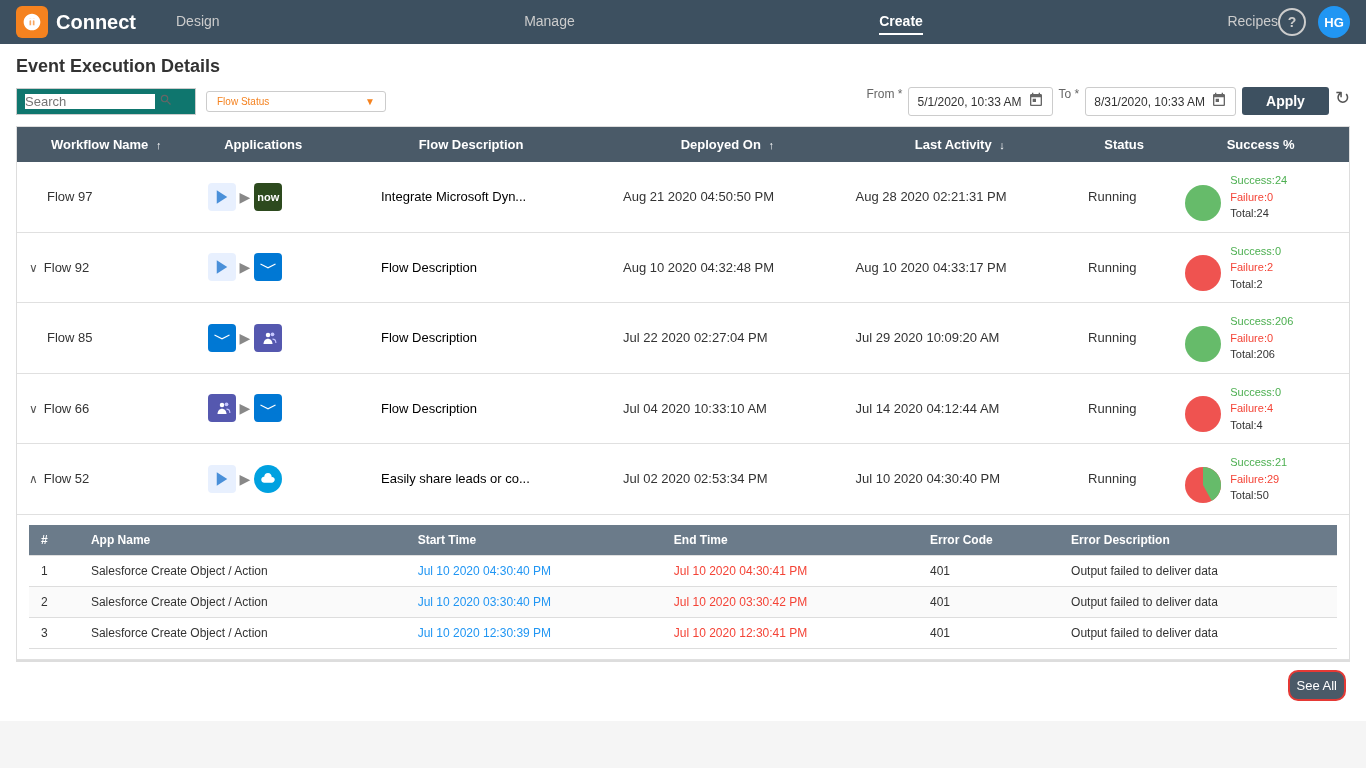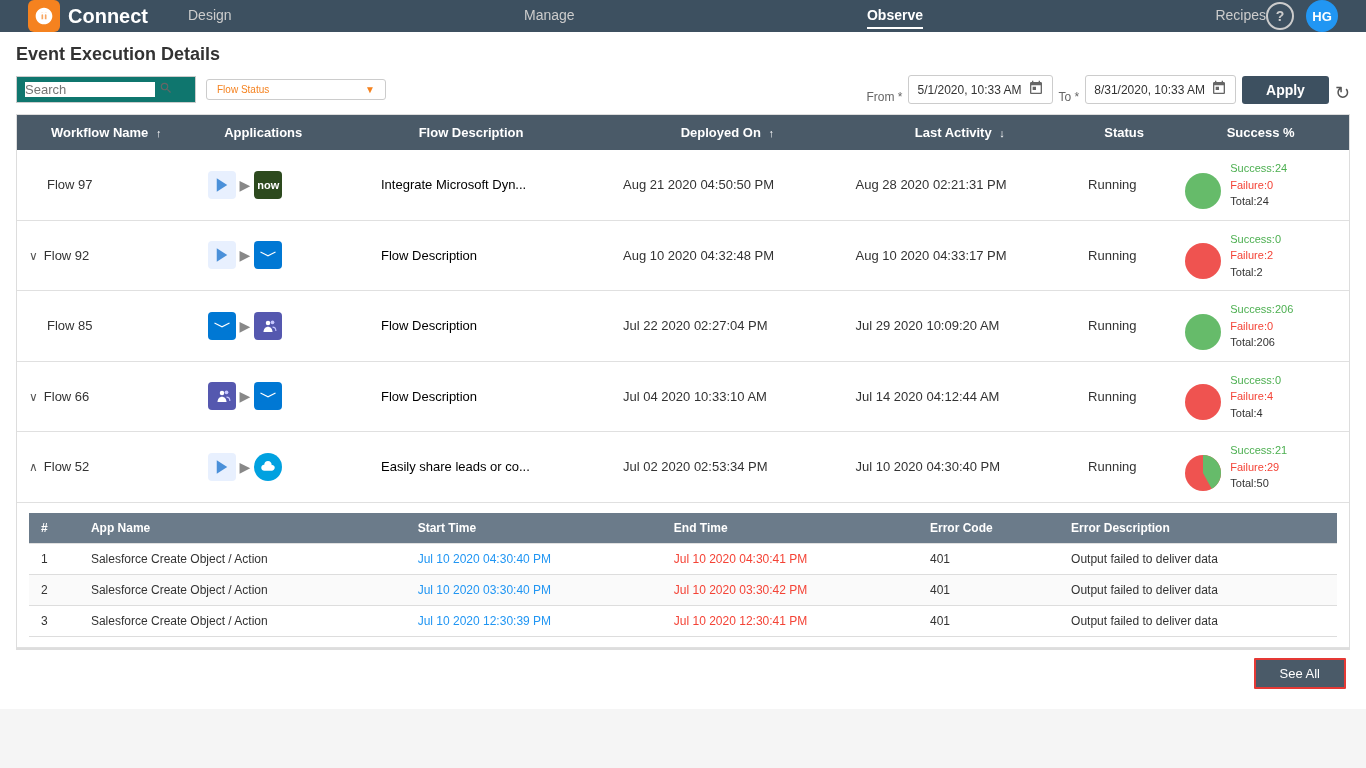--- a/index.html
+++ b/index.html
@@ -1,24 +1,24 @@
 <!DOCTYPE html>
 <html><head>
   <meta charset="utf-8">
   <style>
     * { box-sizing: border-box; margin: 0; padding: 0; }
     body { font-family: Arial, sans-serif; font-size: 13px; background: #f5f5f5; color: #333; width: 1366px; height: 768px; overflow: hidden; }
 
     
     .top-nav {
       background: #3d5060;
-      height: 32px;
+      height: 44px;
       display: flex;
       align-items: center;
-      padding: 0 28px;
+      padding: 0 16px;
     }
     .nav-logo {
       display: flex;
       align-items: center;
       margin-right: 40px;
     }
     .logo-icon {
       width: 32px; height: 32px;
       background: #f5821f;
       border-radius: 6px;
@@ -81,21 +81,21 @@
       border-radius: 3px;
       padding: 4px 10px;
       width: 180px;
       cursor: pointer;
       background: white;
       justify-content: space-between;
     }
     .status-dropdown span { color: #f5821f; font-size: 10px; }
     .date-section {
       display: flex;
-      align-items: flex-end;
+      align-items: flex-start;
       gap: 6px;
       margin-left: auto;
     }
     .date-label { font-size: 12px; color: #666; }
     .date-field {
       display: flex;
       align-items: center;
       border: 1px solid #ccc;
       padding: 4px 8px;
       border-radius: 3px;
@@ -206,22 +206,22 @@
       display: flex;
       justify-content: flex-end;
       padding: 8px 0;
       background: white;
       border-top: 1px solid #ddd;
     }
     .see-all-btn {
       background: #4a5a68;
       color: white;
       border: 2px solid #e53935;
-      padding: 6px 24px;
-      border-radius: 1px;
+      padding: 6px 7px;
+      border-radius: 10px;
       cursor: pointer;
       font-size: 13px;
       margin-right: 4px;
       text-align: right;
     }
 
     .table-wrapper {
       border: 1px solid #ddd;
     }
   </style>
@@ -235,21 +235,21 @@
           <path d="M12 2C6.48 2 2 6.48 2 12s4.48 10 10 10 10-4.48 10-10S17.52 2 12 2zm-1 14H9V8h2v8zm4 0h-2V8h2v8z"></path>
           <circle cx="12" cy="12" r="5" fill="white" opacity="0.3"></circle>
           <path d="M8 10 Q10 8 12 10 Q14 8 16 10" stroke="white" stroke-width="1.5" fill="none"></path>
         </svg>
     </div>
     <span class="logo-text">Connect</span>
   </div>
   <div class="nav-links">
     <a class="nav-link">Design</a>
     <a class="nav-link">Manage</a>
-    <a class="nav-link active">Observe</a>
+    <a class="nav-link active">Create</a>
     <a class="nav-link">Recipes</a>
   </div>
   <div class="nav-right">
     <div class="help-btn">?</div>
     <div class="avatar">HG</div>
   </div>
 </nav>
 
 <div class="page-content">
   <div class="page-title">Event Execution Details</div>

